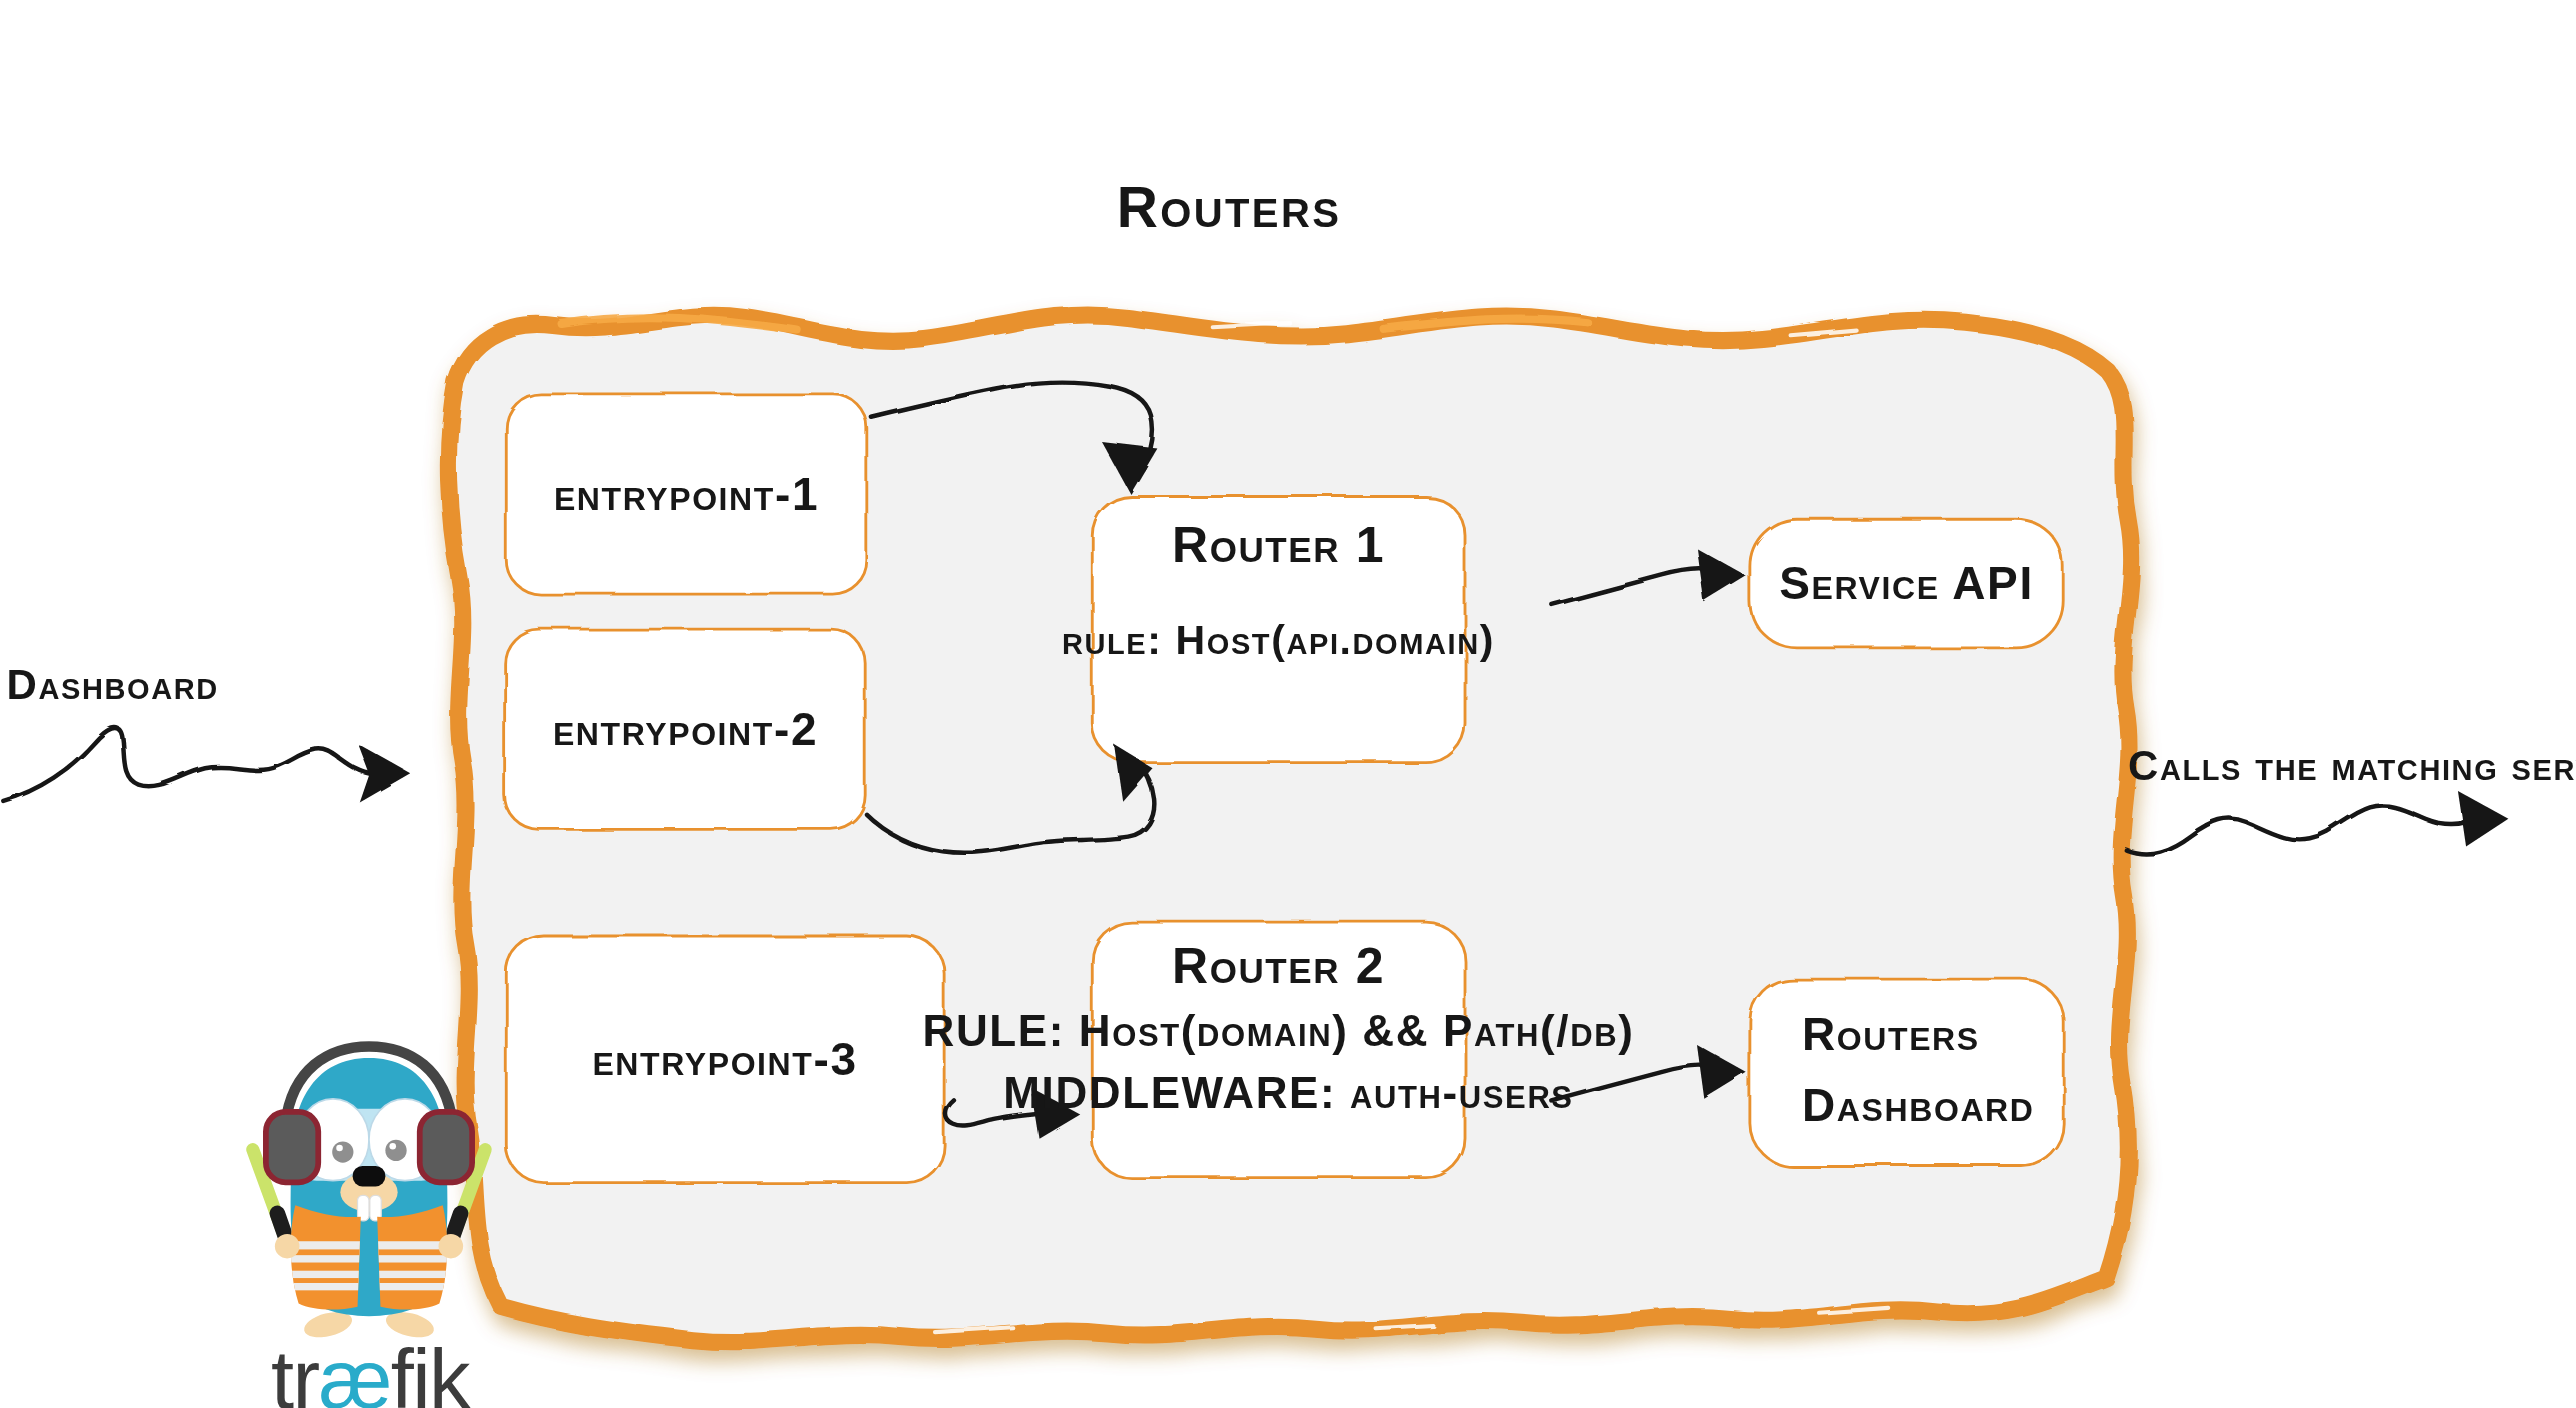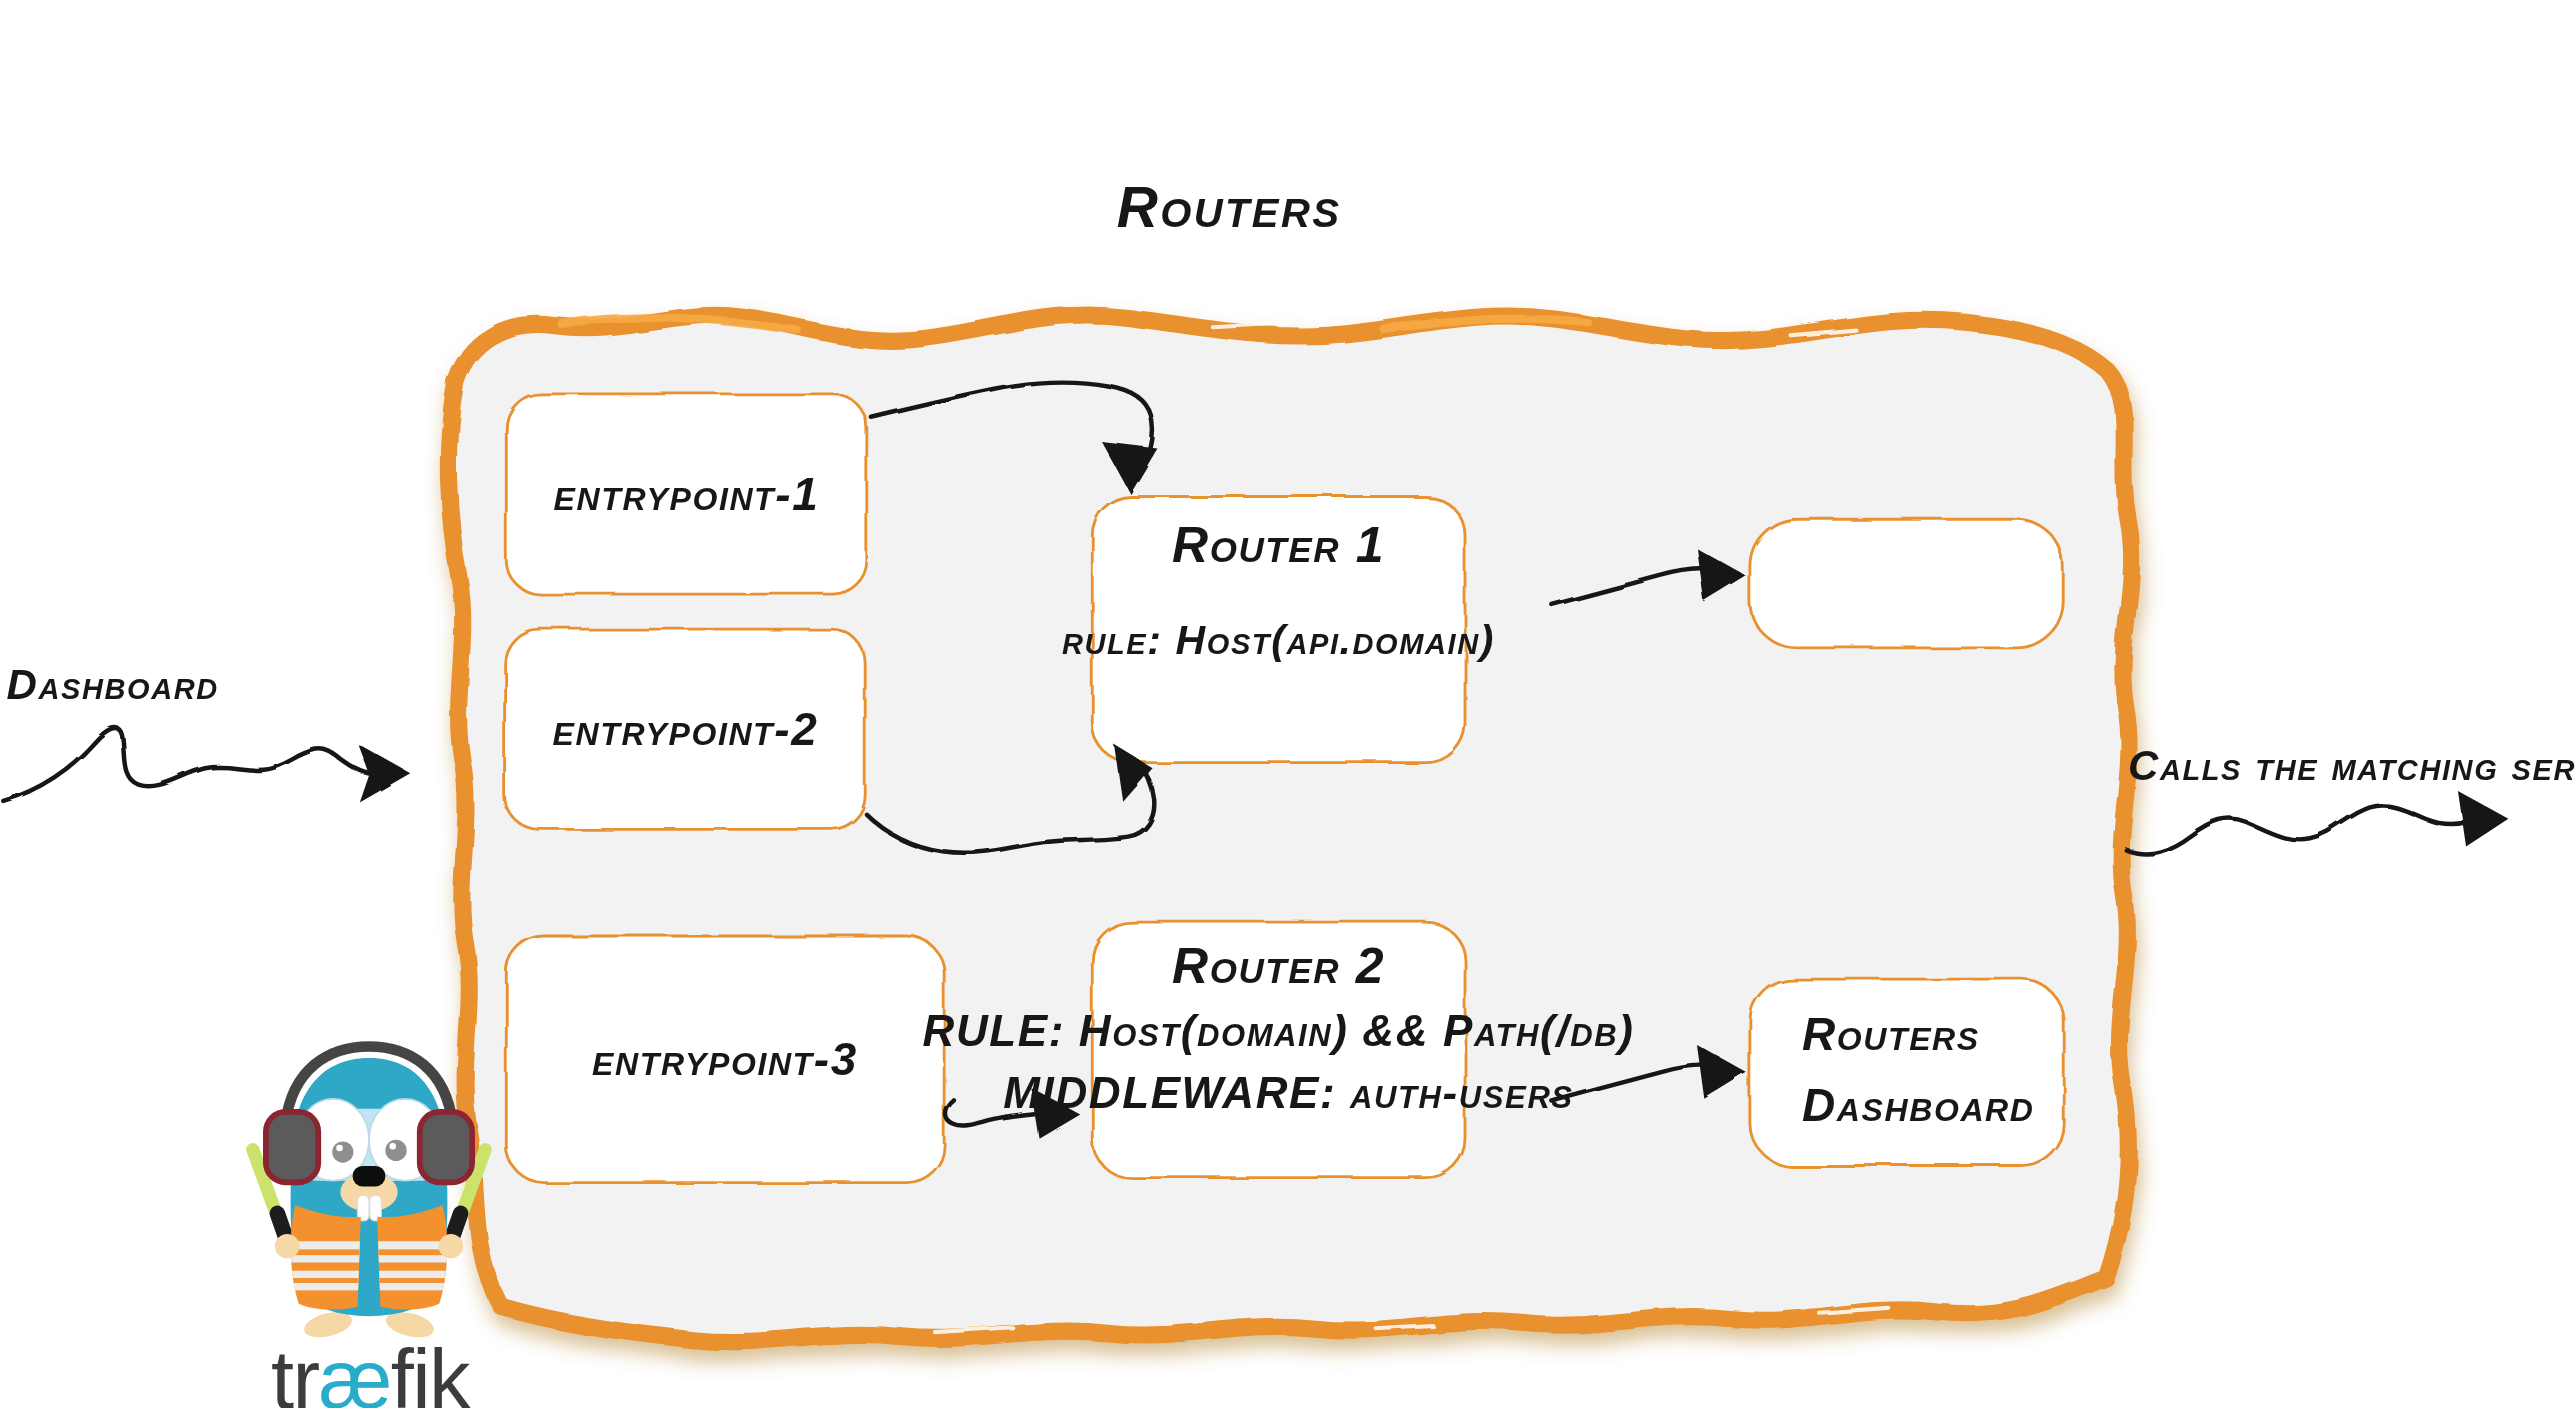--- a/index.html
+++ b/index.html
@@ -1,21 +1,21 @@
 <!DOCTYPE html>
 <html style="font-size:13px"><head>
 <meta charset="utf-8">
 <style>
   html,body{margin:0;padding:0;background:#ffffff;font-family:"Liberation Sans",sans-serif;}
   #stage{position:relative;width:2576px;height:1408px;background:#ffffff;overflow:hidden;}
   svg{position:absolute;left:0;top:0;}
   .lbl{
     position:absolute;color:#171717;font-variant:small-caps;font-weight:bold;
     letter-spacing:1.6px;display:flex;align-items:center;justify-content:center;
-    text-align:center;white-space:nowrap;line-height:1.1;font-style:italic;
+    text-align:center;white-space:nowrap;line-height:1.1;
   }
   .title{font-size:57px;letter-spacing:2.4px;}
   .ep{font-size:46px;}
   .rtitle{font-size:50px;}
   .rule1{font-size:41px;}
   .rule2{font-size:44px;}
   .mw{font-size:44px;margin-left:10px;}
   .svc{font-size:46px;}
   .side{font-size:42px;}
   .dashlines{flex-direction:column;align-items:flex-start;justify-content:flex-start;text-align:left;line-height:1.55;}
@@ -108,20 +108,21 @@
   <div class="lbl ep" style="left:505px;top:629px;width:361px;height:200px;">entrypoint-2</div>
   <div class="lbl ep" style="left:506px;top:936px;width:438px;height:247px;">entrypoint-3</div>
 
   <div class="lbl rtitle" style="left:1092px;top:513px;width:373px;height:65px;">Router 1</div>
   <div class="lbl rule1" style="left:1092px;top:612px;width:373px;height:57px;">rule: Host(api.domain)</div>
 
   <div class="lbl rtitle" style="left:1092px;top:936px;width:373px;height:61px;">Router 2</div>
   <div class="lbl rule2" style="left:1092px;top:1009px;width:373px;height:45px;">RULE: Host(domain) &amp;&amp; Path(/db)</div>
   <div class="lbl mw" style="left:1092px;top:1068px;width:373px;height:50px;">MIDDLEWARE: auth-users</div>
 
+  <div class="lbl svc" style="left:1750px;top:519px;width:313px;height:129px;">Service API</div>
 
   <div class="lbl svc dashlines" style="left:1802px;top:999px;width:260px;height:163px;">
     <span>Routers</span>
     <span>Dashboard</span>
   </div>
 
   <div class="lbl side" style="left:6.5px;top:661px;height:49px;">Dashboard</div>
   <div class="lbl side" style="left:2128px;top:742px;height:49px;">Calls the matching server</div>
 
   <svg style="left:238px;top:1035px;" width="262" height="311" viewBox="0 0 320 380">

